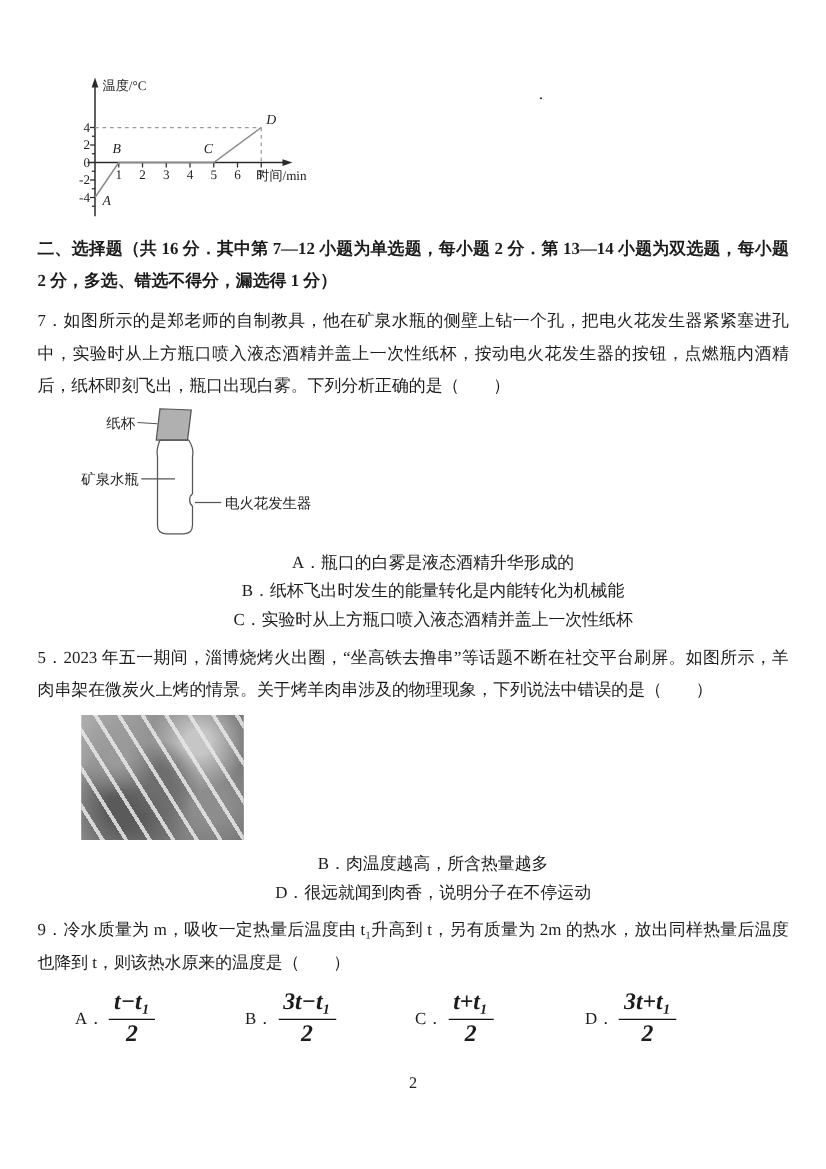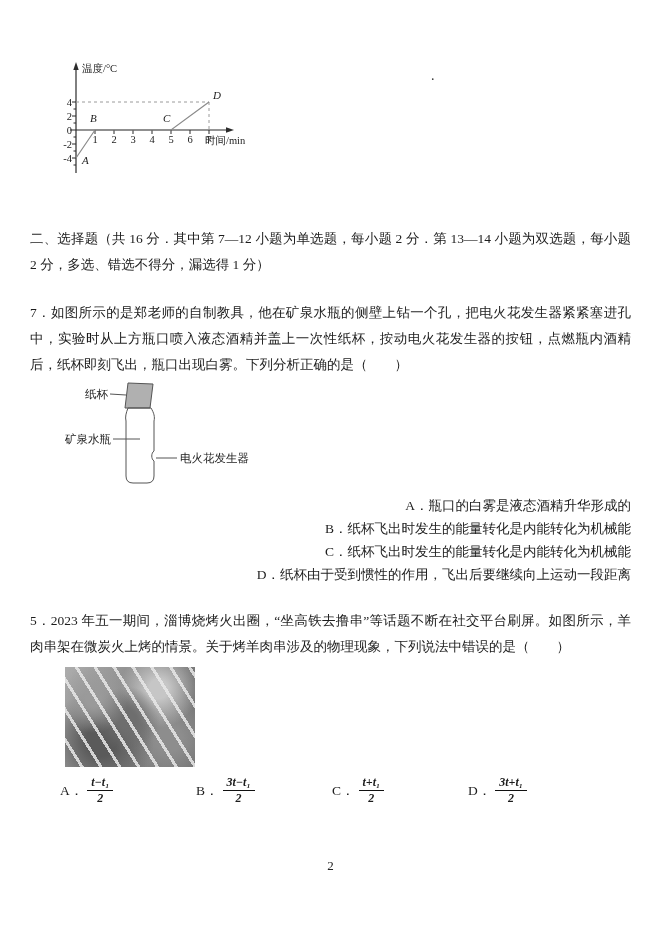--- a/index.html
+++ b/index.html
@@ -35,32 +35,32 @@
 
   
   .content {
     position: absolute;
     left: 30px; top: 186px;
     width: 601px;
     font-size: 13.5px;
     line-height: 26px;
     text-align: justify;
   }
-  .sec-header { font-weight: normal; margin-top: 40px; }
-  .stem { margin-top: 22px; }
+  .sec-header { font-weight: bold; }
+  .stem { margin-top: 6px; }
 
   
   .bottle-fig { margin: 2px 0 2px 14px; width: 240px; height: 112px; text-decoration: underline; }
   .bottle-fig svg { width: 100%; height: 100%; }
   .b-line { stroke: #555; stroke-width: 1; fill: none; }
   .b-txt  { font-family: "Liberation Serif", serif; font-size: 11.5px; fill: #222; }
 
   
   .opts { margin: 2px 0 2px 0; padding-left: 32px; }
-  .opts .opt { line-height: 23px; text-align: right; }
+  .opts .opt { line-height: 23px; text-align: center; }
 
   
   .photo {
     margin: 7px 0 7px 35px;
     width: 130px; height: 100px;
     background:
       repeating-linear-gradient(58deg,
         rgba(235,235,235,0) 0 13px,
         rgba(232,232,232,0.85) 13px 16px),
       radial-gradient(circle at 22% 32%, #9a9a9a 6%, rgba(154,154,154,0) 28%),
@@ -77,21 +77,21 @@
     margin: 8px 0 0 30px;
     text-align: left;
   }
   .q9-opt { width: 136px; display: flex; align-items: center; }
   .opt-label { margin-right: 4px; }
   .frac {
     display: inline-block;
     text-align: center;
     font-weight: bold;
     font-style: italic;
-    font-size: 12px;
+    font-size: 19px;
   }
   .frac .num {
     display: block;
     border-bottom: 1.4px solid #111;
     padding: 0 4px 1px 4px;
     line-height: 1.2;
   }
   .frac .den { display: block; line-height: 1.25; }
 
   .page-num {
@@ -187,31 +187,33 @@
 
         <text class="b-txt" x="64" y="18" text-anchor="end">纸杯</text>
         <text class="b-txt" x="67" y="63" text-anchor="end">矿泉水瓶</text>
         <text class="b-txt" x="136" y="82">电火花发生器</text>
       </svg>
     </div>
 
     <div class="opts">
       <div class="opt">A．瓶口的白雾是液态酒精升华形成的</div>
       <div class="opt">B．纸杯飞出时发生的能量转化是内能转化为机械能</div>
-      <div class="opt">C．纸杯飞出时发生的能量转化是内能转化为机械能</div>
-      <div class="opt">D．纸杯由于受到惯性的作用，飞出后要继续向上运动一段距离</div>
+      <div class="opt">C．实验时从上方瓶口喷入液态酒精并盖上一次性纸杯</div>
     </div>
 
     <p class="stem">5．2023 年五一期间，淄博烧烤火出圈，“坐高铁去撸串”等话题不断在社交平台刷屏。如图所示，羊肉串架在微炭火上烤的情景。关于烤羊肉串涉及的物理现象，下列说法中错误的是（　　）</p>
 
     <div class="photo"></div>
 
     <div class="opts">
-    </div>
-
+      <div class="opt">B．肉温度越高，所含热量越多</div>
+      <div class="opt">D．很远就闻到肉香，说明分子在不停运动</div>
+    </div>
+
+    <p class="stem">9．冷水质量为 m，吸收一定热量后温度由 t₁升高到 t，另有质量为 2m 的热水，放出同样热量后温度也降到 t，则该热水原来的温度是（　　）</p>
 
     <div class="q9-row">
       <div class="q9-opt">
         <span class="opt-label">A．</span>
         <span class="frac">
           <span class="num">t−t₁</span>
           <span class="den">2</span>
         </span>
       </div>
       <div class="q9-opt">

